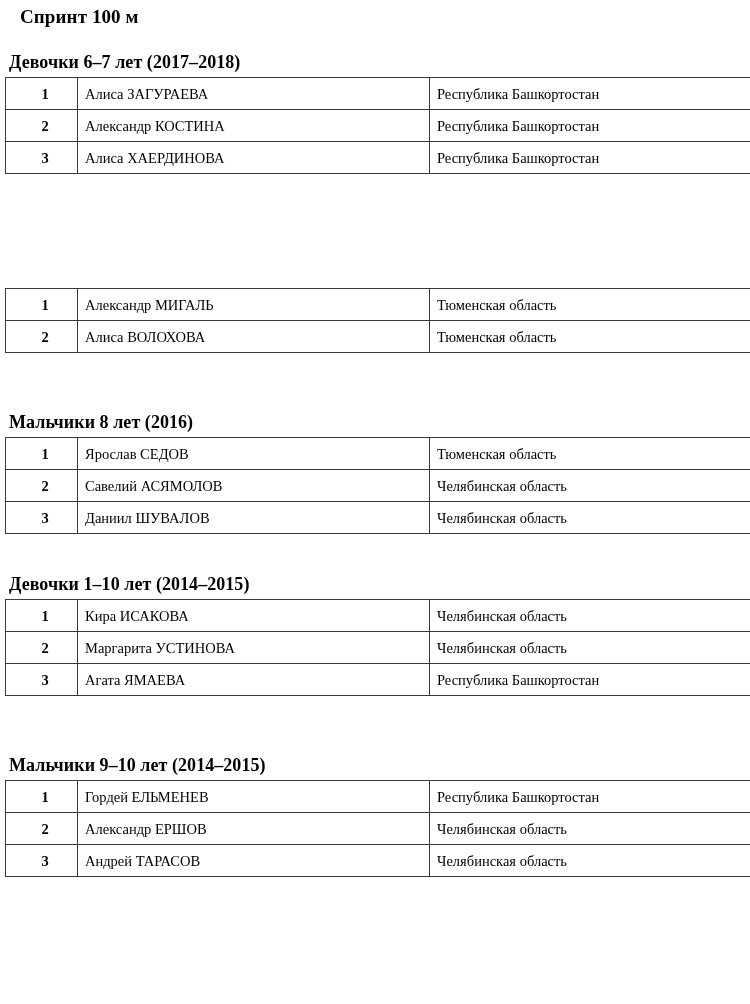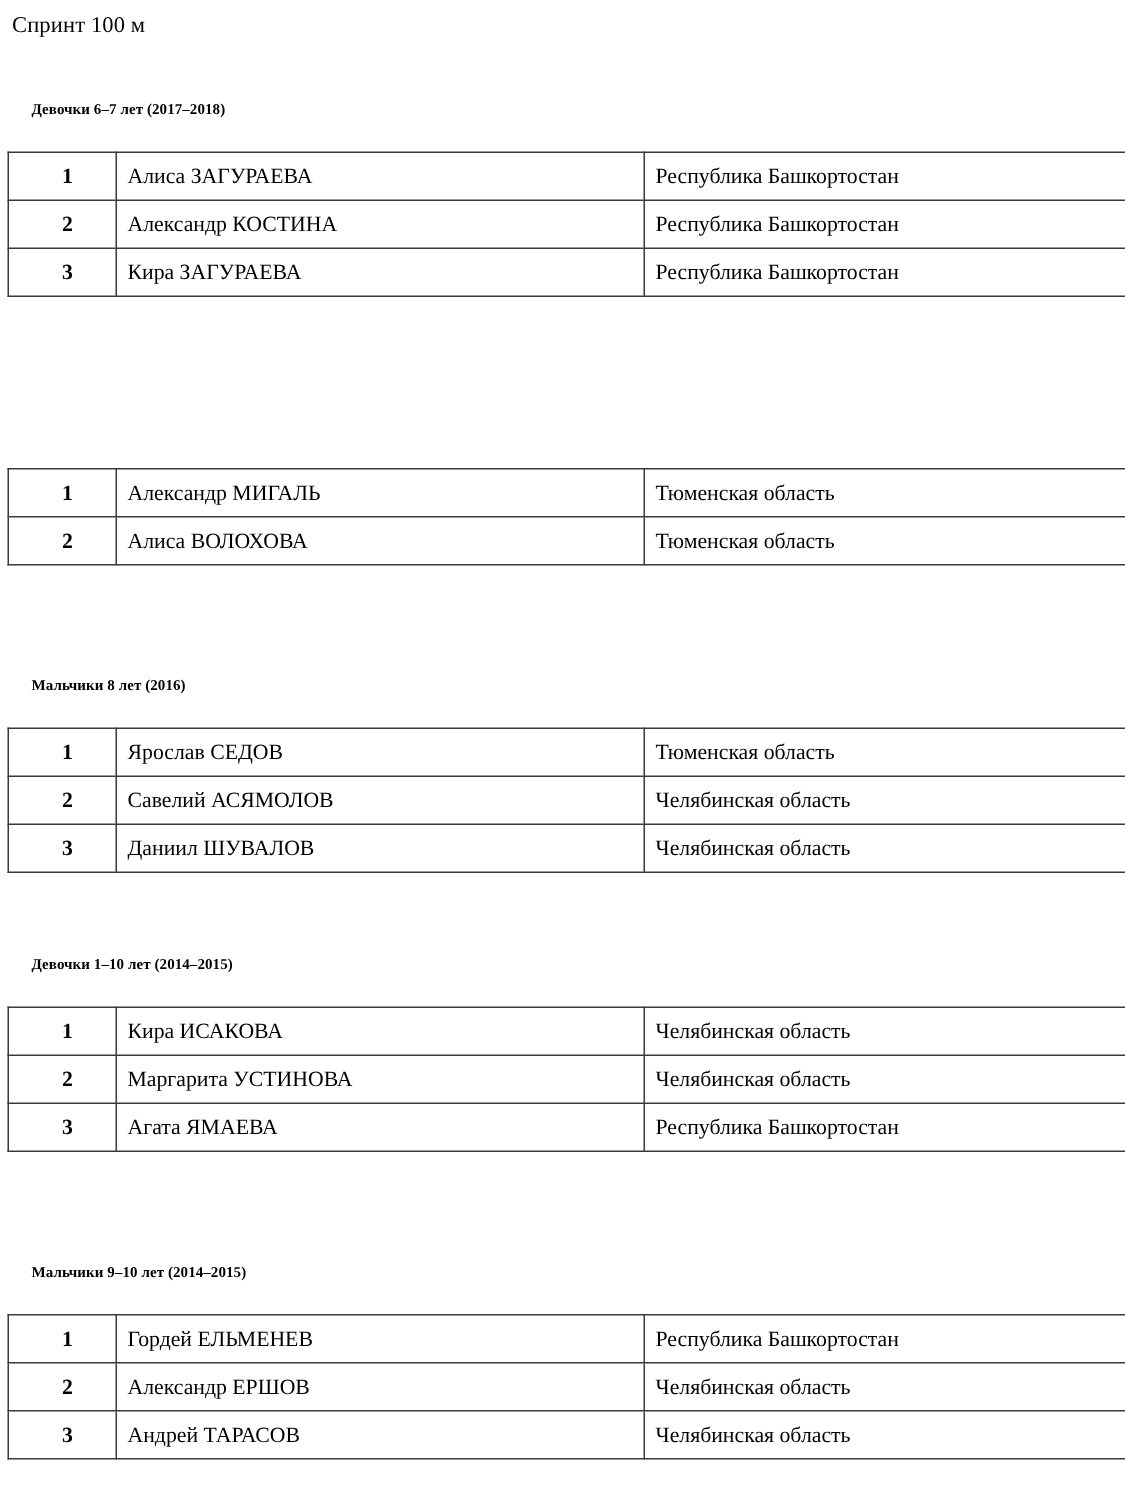--- a/index.html
+++ b/index.html
@@ -15,35 +15,35 @@
     overflow: hidden;
   }
   .page {
     position: relative;
     width: 750px;
     height: 1004px;
     padding: 0;
     box-sizing: border-box;
   }
   .doc-title {
-    font-size: 15px;
-    font-weight: normal;
+    font-size: 19px;
+    font-weight: bold;
     margin: 0;
-    padding: 6px 0 0 8px;
+    padding: 6px 0 0 20px;
     letter-spacing: 0.1px;
     line-height: 22px;
   }
   .section {
     padding: 0 5px 0 5px;
   }
   .section-heading {
-    font-size: 10px;
+    font-size: 18px;
     font-weight: bold;
     line-height: 16px;
-    margin: 16px;
+    margin: 4px;
     padding: 0 0 3px 0;
     letter-spacing: 0.05px;
   }
   table.results {
     border-collapse: collapse;
     width: 740px;
     table-layout: fixed;
   }
   table.results td {
     border: 1.4px solid #3a3a3a;
@@ -92,21 +92,21 @@
               <td class="col-name">Алиса ЗАГУРАЕВА</td>
               <td class="col-region">Республика Башкортостан</td>
             </tr>
             <tr>
               <td class="col-place">2</td>
               <td class="col-name">Александр КОСТИНА</td>
               <td class="col-region">Республика Башкортостан</td>
             </tr>
             <tr>
               <td class="col-place">3</td>
-              <td class="col-name">Кира ЗАГУРАЕВА</td>
+              <td class="col-name">Алиса ХАЕРДИНОВА</td>
               <td class="col-region">Республика Башкортостан</td>
             </tr>
           </tbody>
         </table>
       </div>
       <div class="gap-lg"></div>
       <div class="gap-lg"></div>
       <div class="section">
         <table class="results">
           <tbody>

